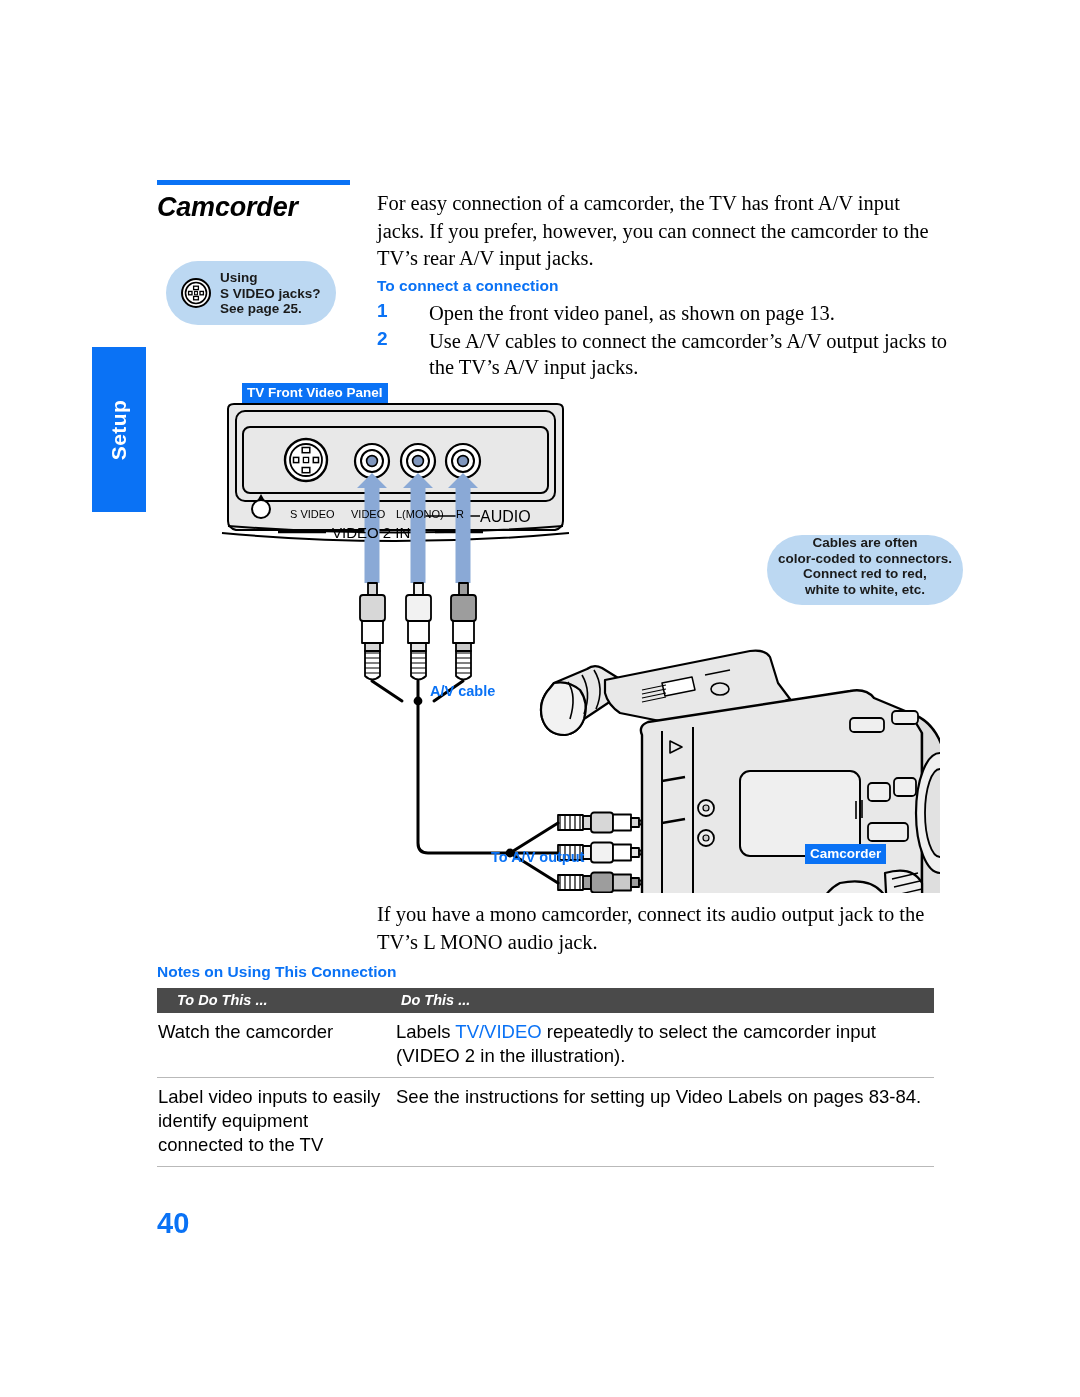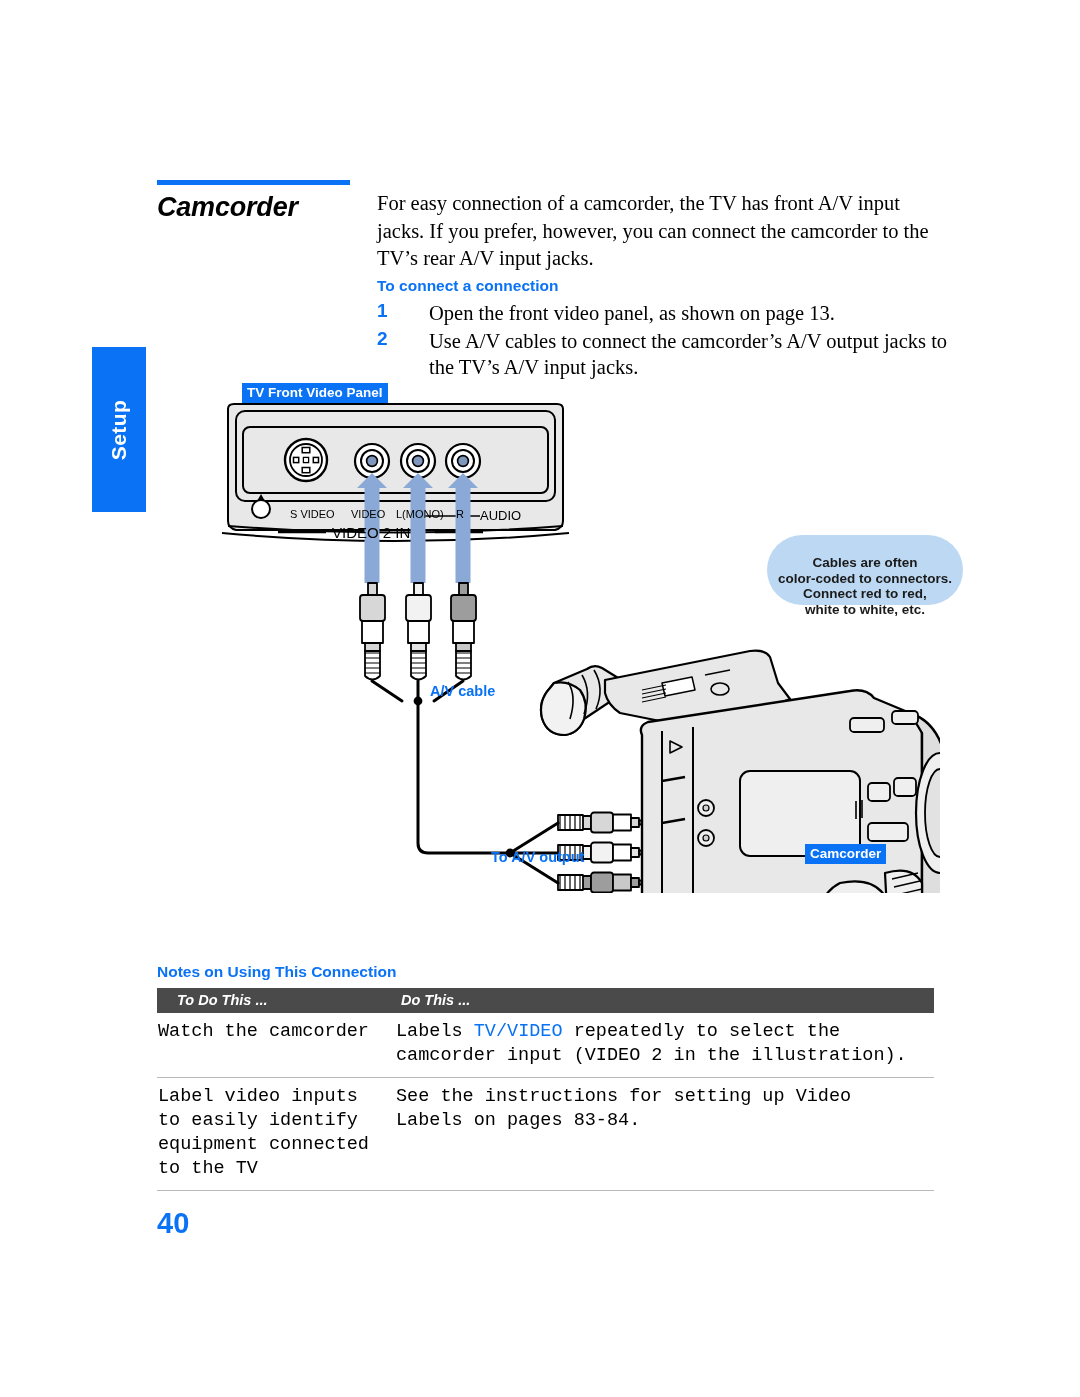--- a/index.html
+++ b/index.html
@@ -35,50 +35,68 @@
 
   .mono-note{position:absolute;left:377px;top:901px;width:560px;font-size:20.5px;line-height:27.5px;color:#000;}
 
   
   .diagram{position:absolute;left:150px;top:383px;width:790px;height:510px;}
   .dg-label{position:absolute;background:#0a72f5;color:#fff;font-family:"Liberation Sans",sans-serif;
     font-weight:bold;font-size:13.5px;padding:2px 5px 3px 5px;white-space:nowrap;}
   .cable-label{position:absolute;font-family:"Liberation Sans",sans-serif;font-weight:bold;
     font-size:14.5px;color:#0a72f5;white-space:nowrap;text-align:right;}
   .cc-bubble{position:absolute;left:617px;top:152px;width:196px;height:70px;background:#bcd8f2;border-radius:35px;}
-  .cc-bubble p{margin:0;padding-top:20px;text-align:center;font-family:"Liberation Sans",sans-serif;
+  .cc-bubble p{margin:0;padding-top:0;text-align:center;font-family:"Liberation Sans",sans-serif;
     font-weight:bold;font-size:13.5px;color:#1a1a1a;line-height:15.5px;}
 
   
   .notes-h{position:absolute;left:157px;top:963px;font-family:"Liberation Sans",sans-serif;
     font-weight:bold;font-size:15.5px;color:#0a72f5;}
   table.notes{position:absolute;left:157px;top:988px;width:777px;border-collapse:collapse;}
   table.notes th{background:#4a4a4a;color:#fff;font-family:"Liberation Sans",sans-serif;
     font-weight:bold;font-style:italic;font-size:14.5px;text-align:left;padding:4px 0 5px 6px;}
   table.notes th.c1{width:218px;padding-left:20px;} 
-  table.notes td{font-family:Liberation Mono, monospace;font-size:18.5px;line-height:24px;color:#000;
+  table.notes td{font-family:Liberation Sans, sans-serif;font-size:18.5px;line-height:24px;color:#000;
     vertical-align:top;padding:7px 10px 9px 1px;border-bottom:1px solid #b9b9b9;}
   table.notes td.c1{width:218px;padding-right:12px;}
   .hl{color:#0a72f5;text-align:right;}
 
   .pageno{position:absolute;left:157px;top:1207px;font-family:"Liberation Sans",sans-serif;
     font-weight:bold;font-size:29px;color:#0a72f5;}
 </style>
 </head>
 <body>
 
 <div class="page">
 
   <div class="side-tab">
     <span>Setup</span>
   </div>
 
   <div class="rule"></div>
   <div class="h-title">Camcorder</div>
 
+  <div class="bubble">
+    <span class="ic">
+      <svg width="32" height="32" viewBox="0 0 32 32">
+        <circle cx="16" cy="16" r="14" fill="#fff" stroke="#000" stroke-width="2"></circle>
+        <circle cx="16" cy="16" r="10.5" fill="#fff" stroke="#000" stroke-width="1.6"></circle>
+        <rect x="13.6" y="9.2" width="4.8" height="3.4" fill="#fff" stroke="#000" stroke-width="1.3"></rect>
+        <rect x="13.6" y="19.4" width="4.8" height="3.4" fill="#fff" stroke="#000" stroke-width="1.3"></rect>
+        <rect x="8.6" y="14.4" width="3.4" height="3.4" fill="#fff" stroke="#000" stroke-width="1.3"></rect>
+        <rect x="20.0" y="14.4" width="3.4" height="3.4" fill="#fff" stroke="#000" stroke-width="1.3"></rect>
+        <rect x="14.6" y="14.4" width="2.8" height="3.4" fill="#fff" stroke="#000" stroke-width="1.1"></rect>
+      </svg>
+    </span>
+    <div class="tx">
+      <div>Using</div>
+      <div>S VIDEO jacks?</div>
+      <div>See page 25.</div>
+    </div>
+  </div>
 
   <div class="intro">For easy connection of a camcorder, the TV has front A/V input jacks. If you prefer, however, you can connect the camcorder to the TV’s rear A/V input jacks.</div>
   <div class="subhead">To connect a connection</div>
 
   <div class="step s1">
     <span class="n">1</span>
     <span class="t">Open the front video panel, as shown on page 13.</span>
   </div>
   <div class="step s2">
     <span class="n">2</span>
@@ -312,29 +330,30 @@
         <span>Connect red to red,</span><br>
         <span>white to white, etc.</span>
       </p>
     </div>
 
     
     <div style="position:absolute;left:140px;top:125px;font-family:'Liberation Sans',sans-serif;font-size:11px;color:#000;">S VIDEO</div>
     <div style="position:absolute;left:201px;top:125px;font-family:'Liberation Sans',sans-serif;font-size:11px;color:#000;">VIDEO</div>
     <div style="position:absolute;left:246px;top:125px;font-family:'Liberation Sans',sans-serif;font-size:11px;color:#000;">L(MONO)</div>
     <div style="position:absolute;left:306px;top:125px;font-family:'Liberation Sans',sans-serif;font-size:11px;color:#000;">R</div>
-    <div style="position:absolute;left:330px;top:125px;font-family:'Liberation Sans',sans-serif;font-size:13px;color:#000;">AUDIO</div>
+    <div style="position:absolute;left:330px;top:125px;font-family:'Liberation Sans',sans-serif;font-size:16px;color:#000;">AUDIO</div>
     <div style="position:absolute;left:182px;top:141px;font-family:'Liberation Sans',sans-serif;font-size:15px;color:#000;">VIDEO 2 IN</div>
 
     
     <div class="cable-label" style="left:280px;top:300px;">A/V cable</div>
     <div class="cable-label" style="left:341px;top:466px;">To A/V output</div>
     <div class="dg-label" style="left:655px;top:461px;">Camcorder</div>
   </div>
 
+  <div class="mono-note">If you have a mono camcorder, connect its audio output jack to the TV’s L MONO audio jack.</div>
 
   <div class="notes-h">Notes on Using This Connection</div>
   <table class="notes">
     <thead>
       <tr>
         <th class="c1">To Do This ...</th>
         <th>Do This ...</th>
       </tr>
     </thead>
     <tbody>

